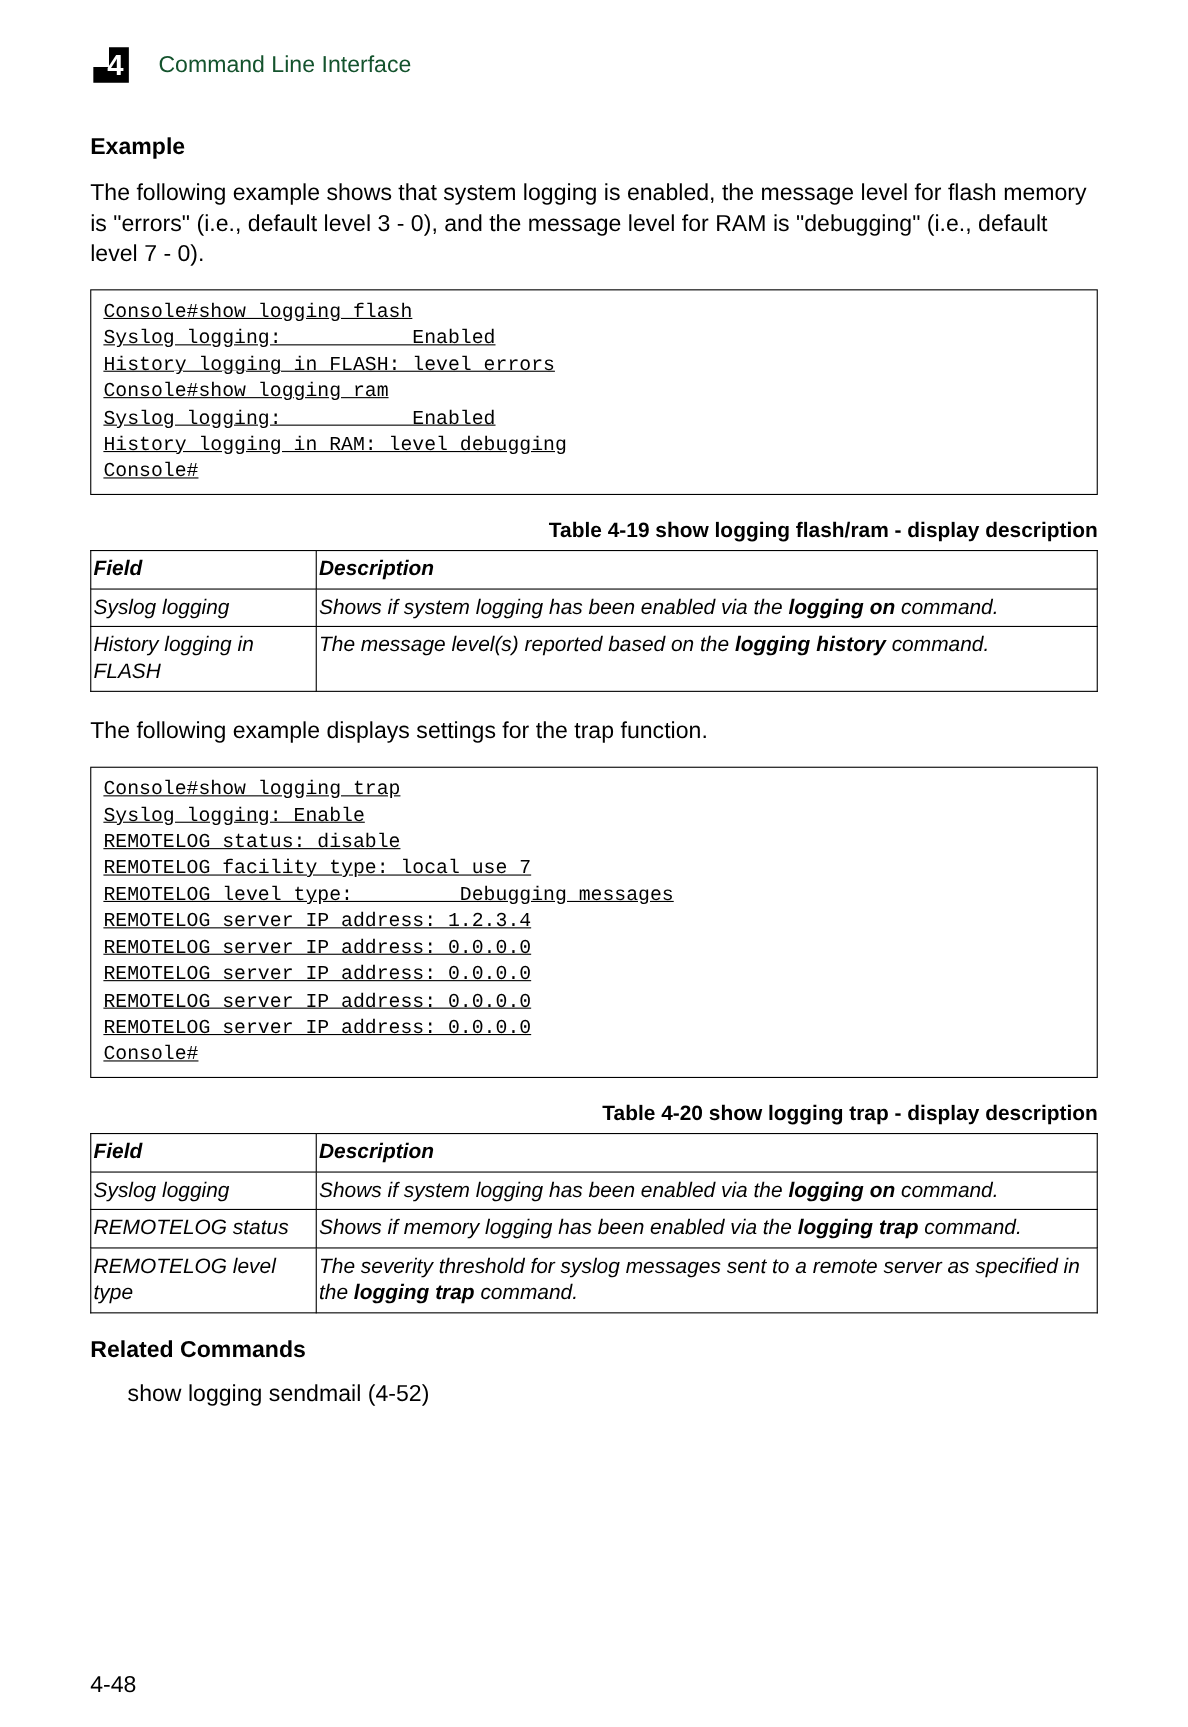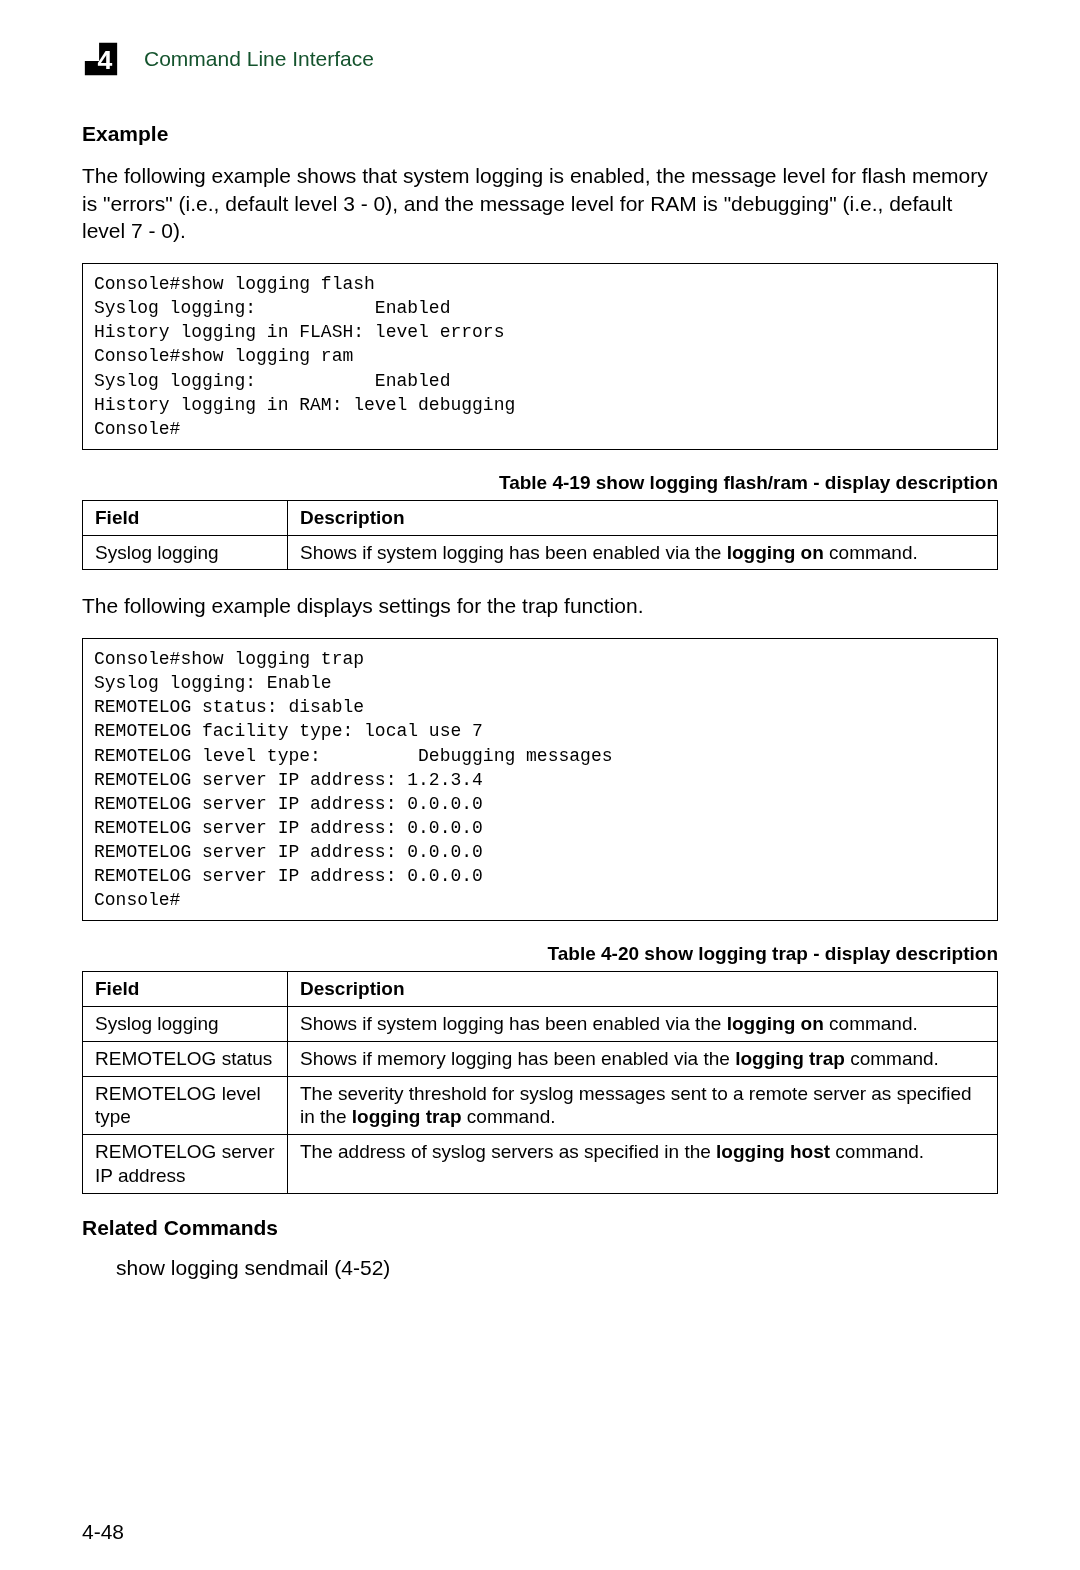--- a/index.html
+++ b/index.html
@@ -41,40 +41,42 @@
       margin-bottom: 18px;
     }
     .code-box {
       border: 1px solid #000;
       padding: 8px 11px 8px 11px;
       font-family: "Courier New", Courier, monospace;
       font-size: 18px;
       line-height: 1.34;
       white-space: pre;
       margin-bottom: 22px;
+      text-decoration: underline;
     }
     .table-caption {
       text-align: right;
       font-size: 19px;
       font-weight: bold;
       margin-bottom: 6px;
       margin-top: 6px;
     }
     table.desc-table {
       width: 100%;
       border-collapse: collapse;
       margin-bottom: 22px;
     }
     table.desc-table th, table.desc-table td {
       border: 1px solid #000;
       text-align: left;
       font-size: 19px;
-      padding: 5px 8px 5px 12px;
+      padding: 5px 8px 5px 2px;
       vertical-align: top;
       line-height: 1.25;
+      font-style: italic;
     }
     table.desc-table th {
       font-weight: bold;
     }
     .col-field { width: 205px; }
     .related-cmd {
       margin-left: 34px;
       font-size: 21px;
     }
     .page-number {
@@ -116,20 +118,24 @@
     <tr>
       <th class="col-field">Field</th>
       <th>Description</th>
     </tr>
   </thead>
   <tbody>
     <tr>
       <td>Syslog logging</td>
       <td><span>Shows if system logging has been enabled via the </span><b>logging on</b><span> command.</span></td>
     </tr>
+    <tr>
+      <td>History logging in FLASH</td>
+      <td><span>The message level(s) reported based on the </span><b>logging history</b><span> command.</span></td>
+    </tr>
   </tbody>
 </table>
 
 <div class="body-text">The following example displays settings for the trap function.</div>
 
 <div class="code-box">Console#show logging trap
 Syslog logging: Enable
 REMOTELOG status: disable
 REMOTELOG facility type: local use 7
 REMOTELOG level type:         Debugging messages
@@ -155,23 +161,19 @@
       <td><span>Shows if system logging has been enabled via the </span><b>logging on</b><span> command.</span></td>
     </tr>
     <tr>
       <td>REMOTELOG status</td>
       <td><span>Shows if memory logging has been enabled via the </span><b>logging trap</b><span> command.</span></td>
     </tr>
     <tr>
       <td>REMOTELOG level type</td>
       <td><span>The severity threshold for syslog messages sent to a remote server as specified in the </span><b>logging trap</b><span> command.</span></td>
     </tr>
-    <tr>
-      <td>REMOTELOG server IP address</td>
-      <td><span>The address of syslog servers as specified in the </span><b>logging host</b><span> command.</span></td>
-    </tr>
   </tbody>
 </table>
 
 <div class="section-heading">Related Commands</div>
 <div class="related-cmd">show logging sendmail (4-52)</div>
 
 <div class="page-number">4-48</div>
 
 </body></html>

